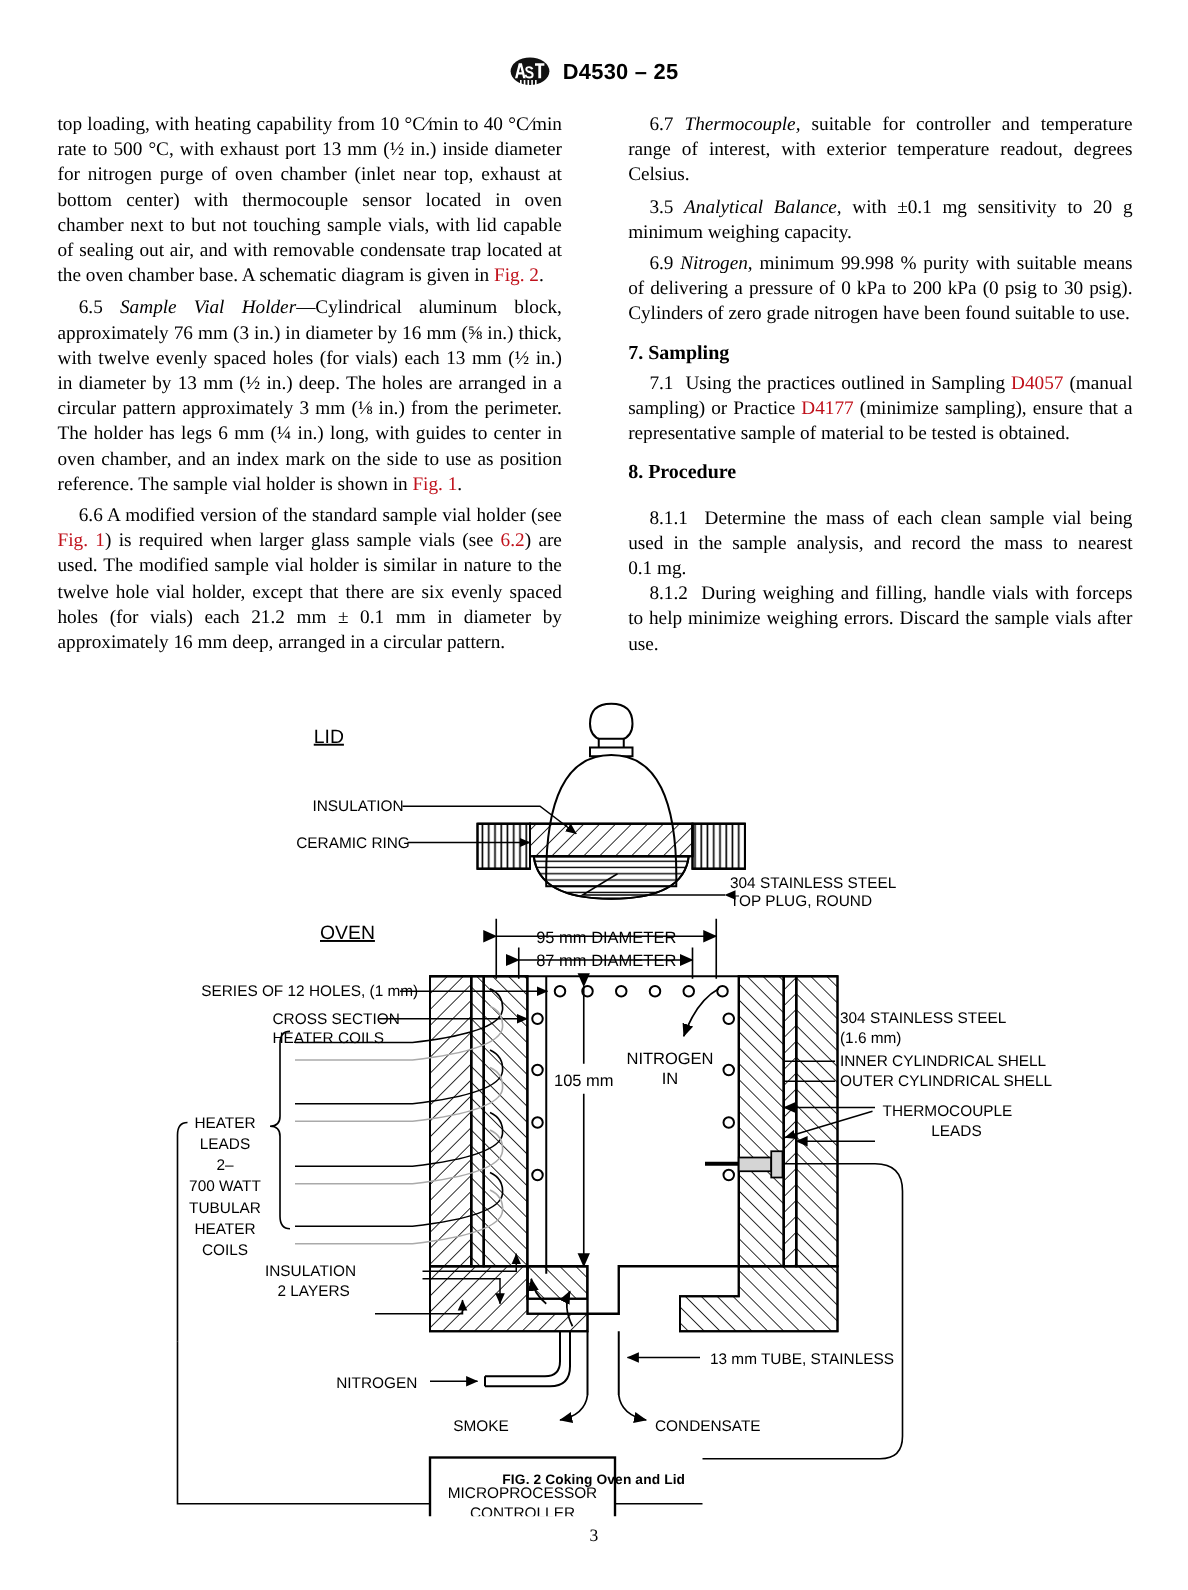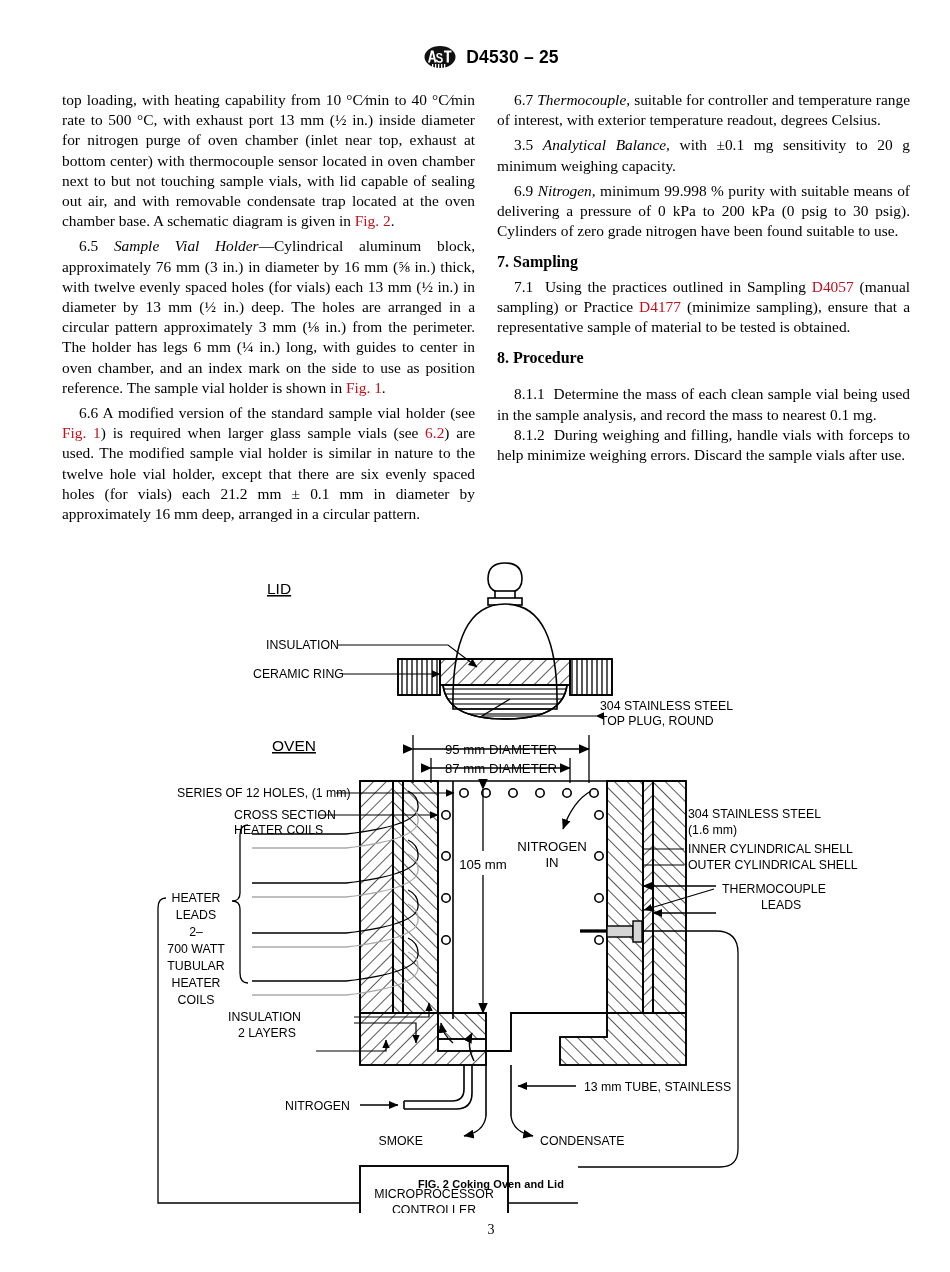--- a/index.html
+++ b/index.html
@@ -4,37 +4,37 @@
 <style>
   html,body{margin:0;padding:0;}
   body{
     width:950px;height:1272px;
     background:#ffffff;
     font-family:"Liberation Serif", serif;
     color:#000;
     position:relative;
     overflow:hidden;
   }
-  .page{position:absolute;left:16px;top:0;width:799px;height:1272px;border-radius:19px;}
+  .page{position:absolute;left:0;top:0;width:799px;height:1272px;border-radius:19px;}
 
   
   .header{
     position:absolute;left:0;top:44px;width:950px;
     display:flex;align-items:center;justify-content:center;gap:9px;
   }
   .astm-logo{width:34px;height:26px;display:block;}
   .doc-id{
     font-family:"Liberation Sans", sans-serif;
     font-weight:bold;font-size:17.5px;letter-spacing:.2px;
   }
 
   
   .cols{
     position:absolute;left:46px;top:90px;width:860px;
-    display:flex;gap:22px;
+    display:flex;gap:53px;
   }
   .col{width:413px;}
   p.para{
     margin:0 0 0 0;
     font-size:15.4px;line-height:20.2px;
     text-align:justify;text-justify:inter-word;
     -webkit-hyphens:auto;hyphens:auto;
   }
   p.para + p.para{margin-top:5px;}
   p.indent{text-indent:17px;}

